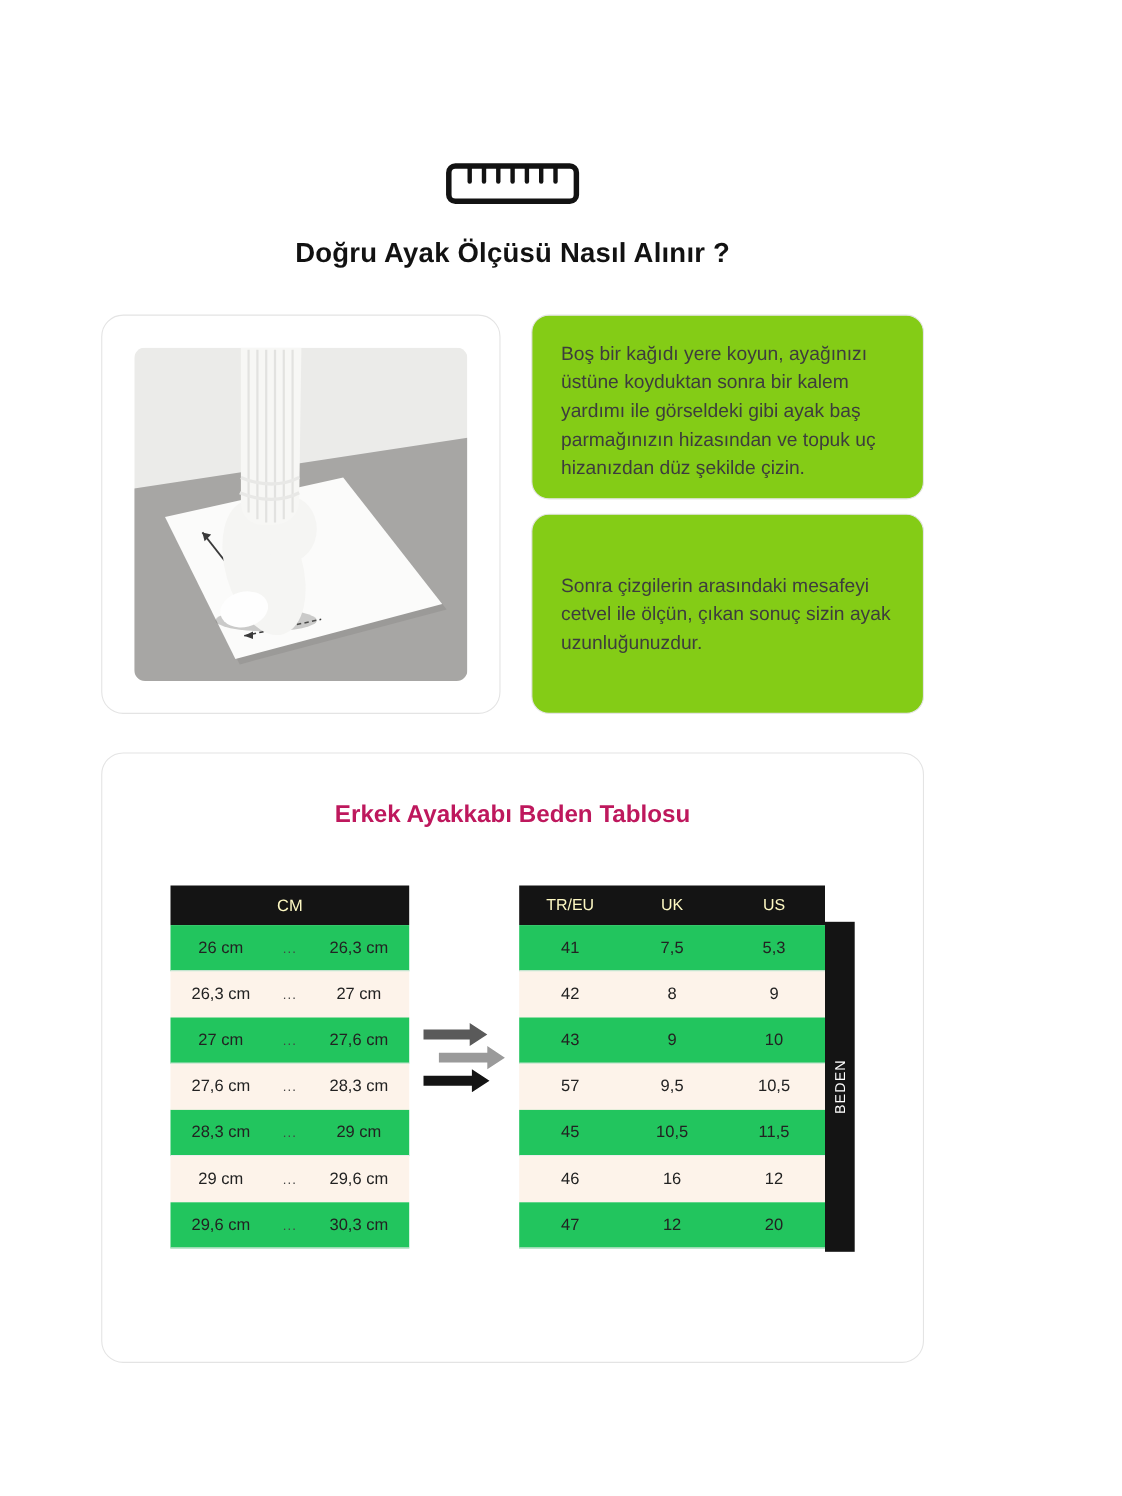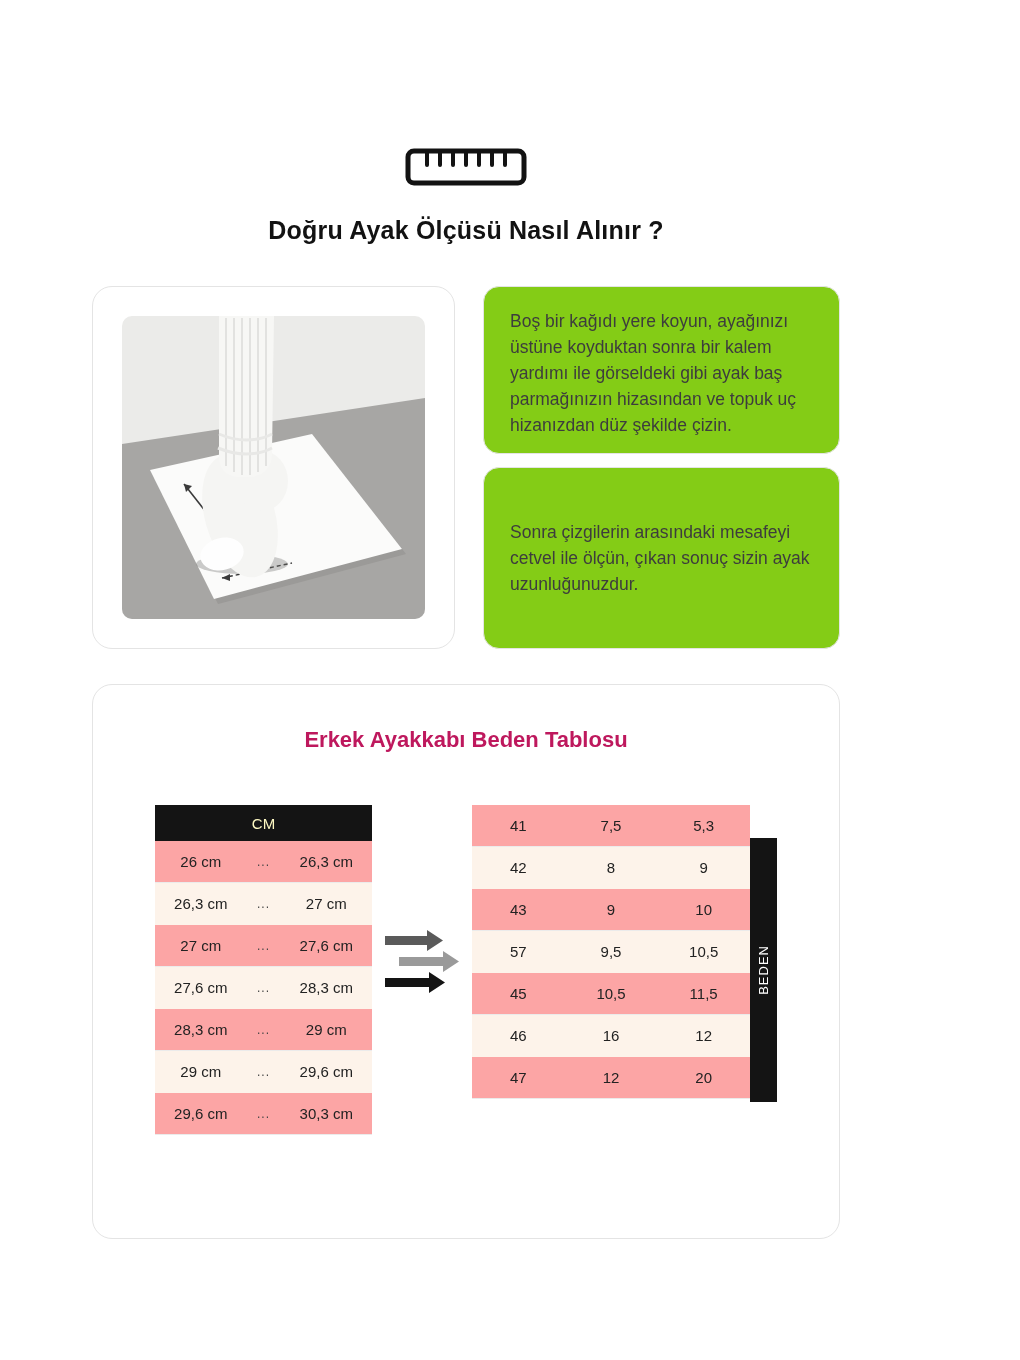--- a/index.html
+++ b/index.html
@@ -90,21 +90,21 @@
     align-items:center;
   }
   .cm-header { justify-content:center; font-size:15px; }
   .size-header { display:grid; grid-template-columns:1fr 1fr 1fr; text-align:center; font-size:14.5px; }
 
   .row {
     height:42px;
     display:grid;
     align-items:center;
     text-align:center;
-    background:#fca5a5;
+    background:#22c55e;
     border-bottom:1px solid #ebebeb;
   }
   .cm-row { grid-template-columns:1fr 34px 1fr; }
   .size-row { grid-template-columns:1fr 1fr 1fr; }
   .row.alt { background:#fdf3ea; border-bottom:1px solid #fdf3ea; }
   .cell { display:block; }
   .dots { font-size:12px; color:#444; letter-spacing:1px; }
 
   .arrows {
     width:100px;
@@ -256,20 +256,25 @@
       <div class="arrows">
         <svg width="78" height="78" viewBox="0 0 78 78" aria-hidden="true">
           <path d="M2,9 H44 V3 L60,13.5 L44,24 V18 H2 Z" fill="#5a5a5a"></path>
           <path d="M16,30 H60 V24 L76,34.5 L60,45 V39 H16 Z" fill="#9a9a9a"></path>
           <path d="M2,51 H46 V45 L62,55.5 L46,66 V60 H2 Z" fill="#141414"></path>
         </svg>
       </div>
 
       <div class="size-tbl-wrap">
         <div class="tbl">
+          <div class="tbl-header size-header">
+            <span>TR/EU</span>
+            <span>UK</span>
+            <span>US</span>
+          </div>
           <div class="row size-row">
             <span class="cell">41</span>
             <span class="cell">7,5</span>
             <span class="cell">5,3</span>
           </div>
           <div class="row size-row alt">
             <span class="cell">42</span>
             <span class="cell">8</span>
             <span class="cell">9</span>
           </div>

